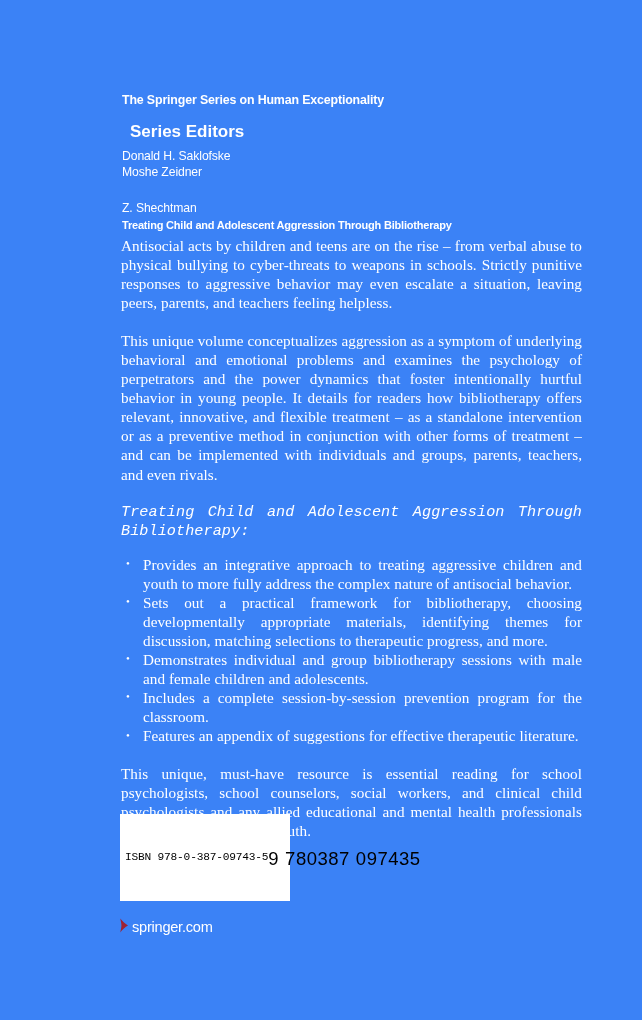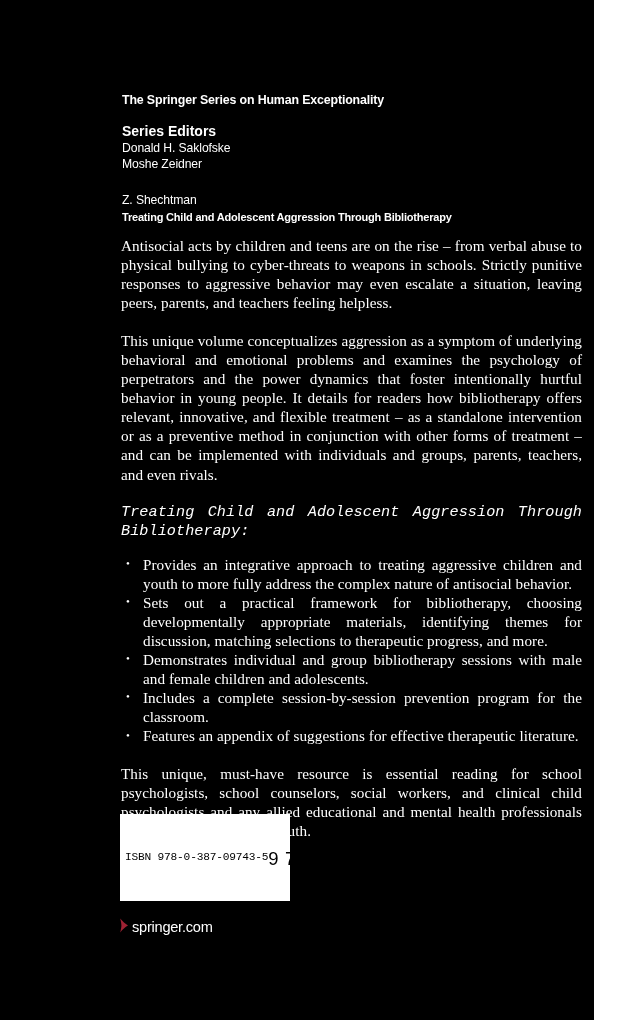--- a/index.html
+++ b/index.html
@@ -10,23 +10,23 @@
   }
   body {
     width: 642px;
     height: 1020px;
     overflow: hidden;
     font-family: "Liberation Serif", serif;
   }
 
   #cover {
     position: relative;
-    width: 594px;
+    width: 642px;
     height: 1020px;
-    background: #000000;
+    background: #3b82f6;
     box-sizing: border-box;
     color: #ffffff;
   }
 
   
   .header-block {
     position: absolute;
     left: 122px;
     top: 93px;
     width: 470px;
@@ -34,24 +34,24 @@
     color: #ffffff;
   }
   .series-title {
     font-size: 12.4px;
     font-weight: bold;
     letter-spacing: -0.15px;
     line-height: 15px;
     margin: 0 0 16px 0;
   }
   .series-editors-label {
-    font-size: 14px;
+    font-size: 17px;
     font-weight: bold;
     line-height: 15.5px;
-    margin: 0;
+    margin: 8px;
   }
   .editor-name {
     font-size: 12.2px;
     font-weight: normal;
     line-height: 16.5px;
     margin: 0;
     letter-spacing: -0.1px;
   }
   .author-block {
     margin-top: 19px;

